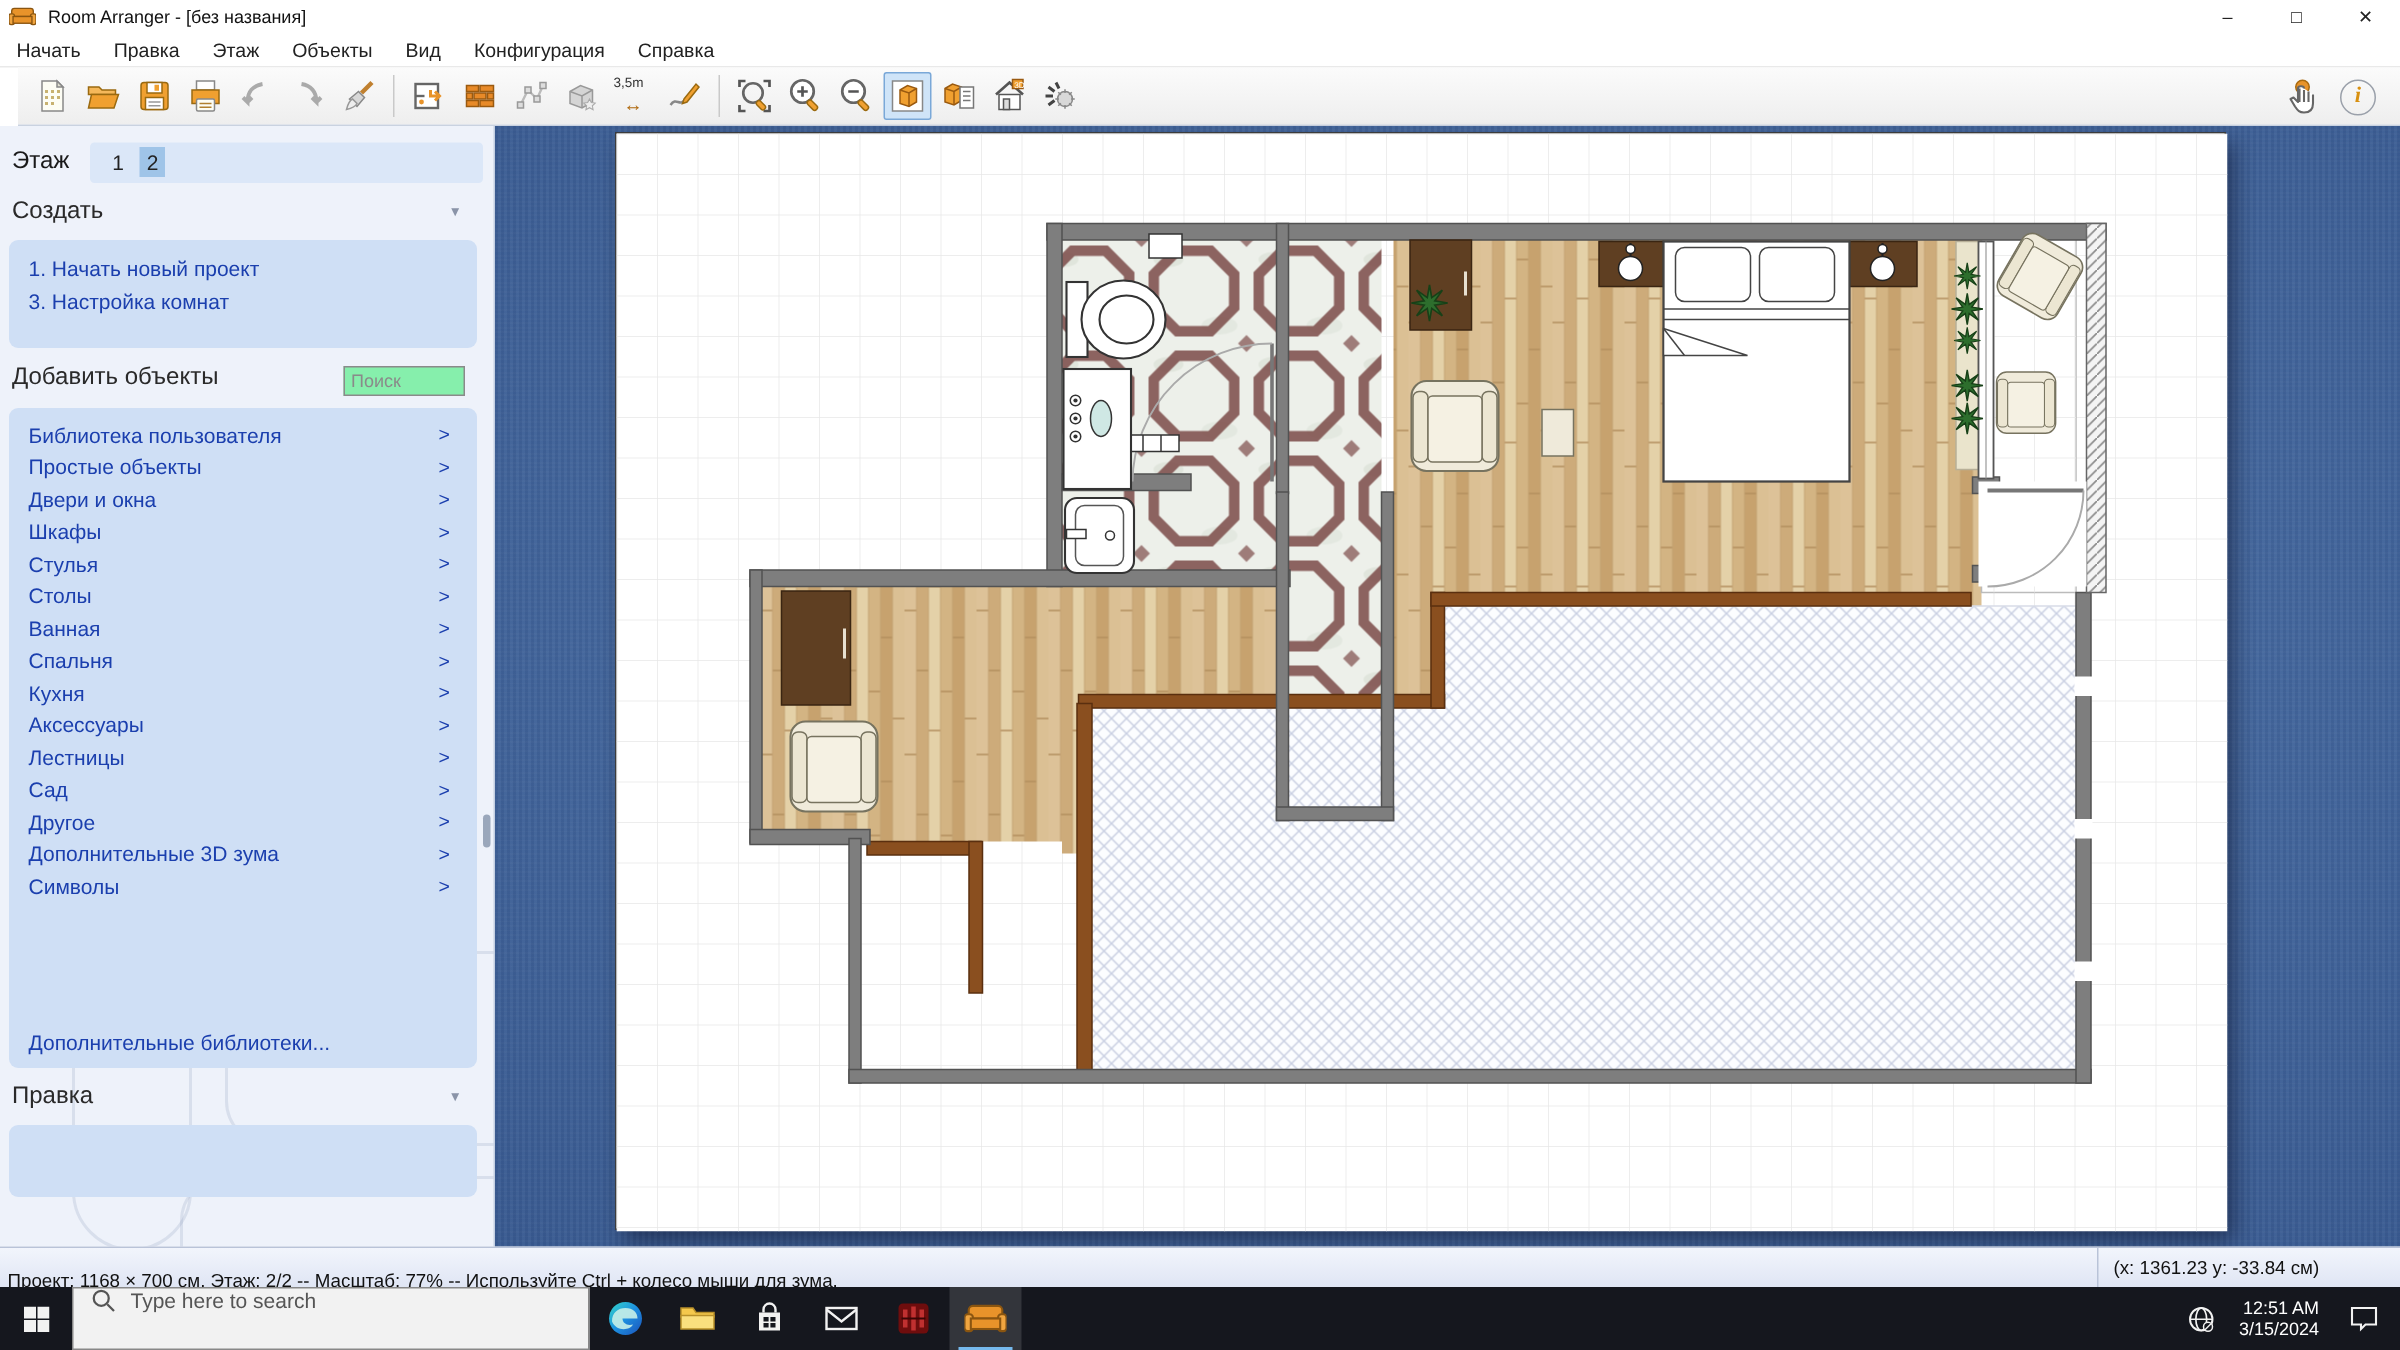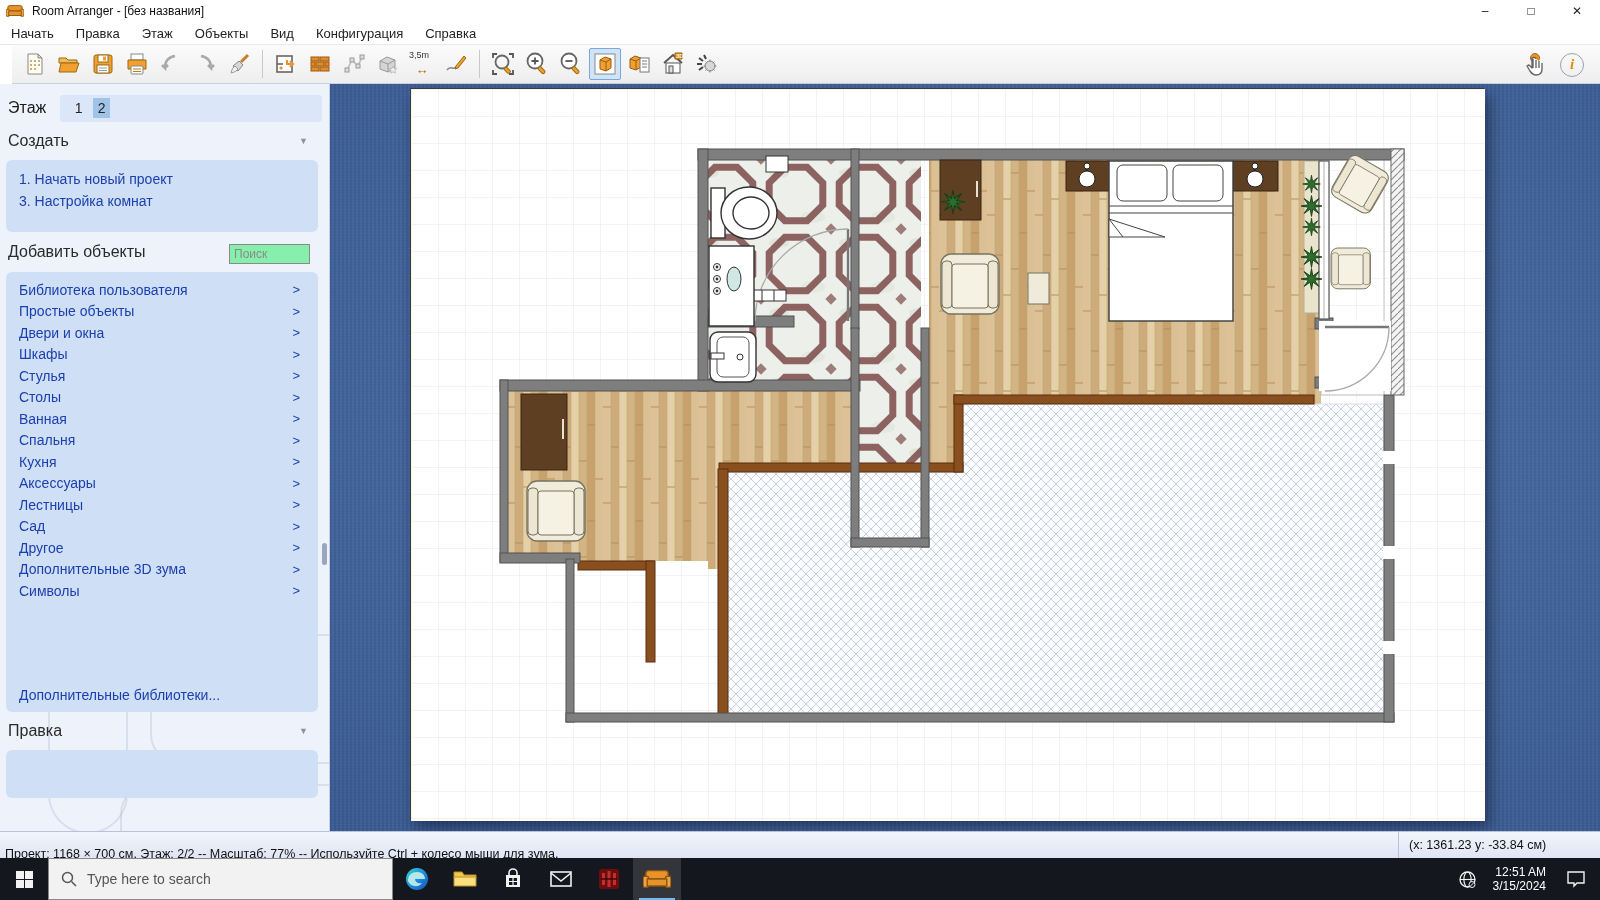--- a/index.html
+++ b/index.html
@@ -64,21 +64,21 @@
   .page svg { display:block; }
 
   
   .statusbar { position:absolute; left:0; top:831px; width:1600px; height:27px; background:linear-gradient(#f2f5fc,#dfe5f4); border-top:1px solid #b9c3d8; display:flex; align-items:center; }
   .statusbar .sleft { font-size:12.5px; color:#111; margin-left:5px;margin-top:17px; }
   .statusbar .sright { position:absolute; right:6px; font-size:12.5px; color:#111; padding-left:10px; border-left:1px solid #b9c3d8; height:100%; display:flex; align-items:center; min-width:196px; }
 
   
   .taskbar { position:absolute; left:0; top:858px; width:1600px; height:42px; background:#15171e; display:flex; align-items:stretch; }
   .startbtn { width:48px; display:flex; align-items:center; justify-content:center; }
-  .tb-search { width:345px; background:#f2f2f2; display:flex; align-items:center; border:1px solid #888; }
+  .tb-search { width:345px; background:#f2f2f2; display:flex; align-items:flex-start; border:1px solid #888; }
   .tb-search input { border:none; outline:none; background:transparent; font-size:14px; color:#333; width:270px; font-family:"Liberation Sans",sans-serif; }
   .tb-search input::placeholder { color:#555; }
   .tb-search .mag { margin:0 10px 0 12px; }
   .tbslot { width:48px; display:flex; align-items:center; justify-content:center; position:relative; }
   .tbslot.active { background:rgba(255,255,255,.13); }
   .tbslot.active::after { content:""; position:absolute; left:6px; right:6px; bottom:0; height:2px; background:#76b9ed; }
   .tray { position:absolute; right:0; top:0; height:42px; display:flex; align-items:center; }
   .clock { text-align:right; color:#fff; font-size:12px; line-height:14px; margin:0 14px 0 10px; }
   .trayicon { margin:0 6px; display:flex; align-items:center; }
 </style>

